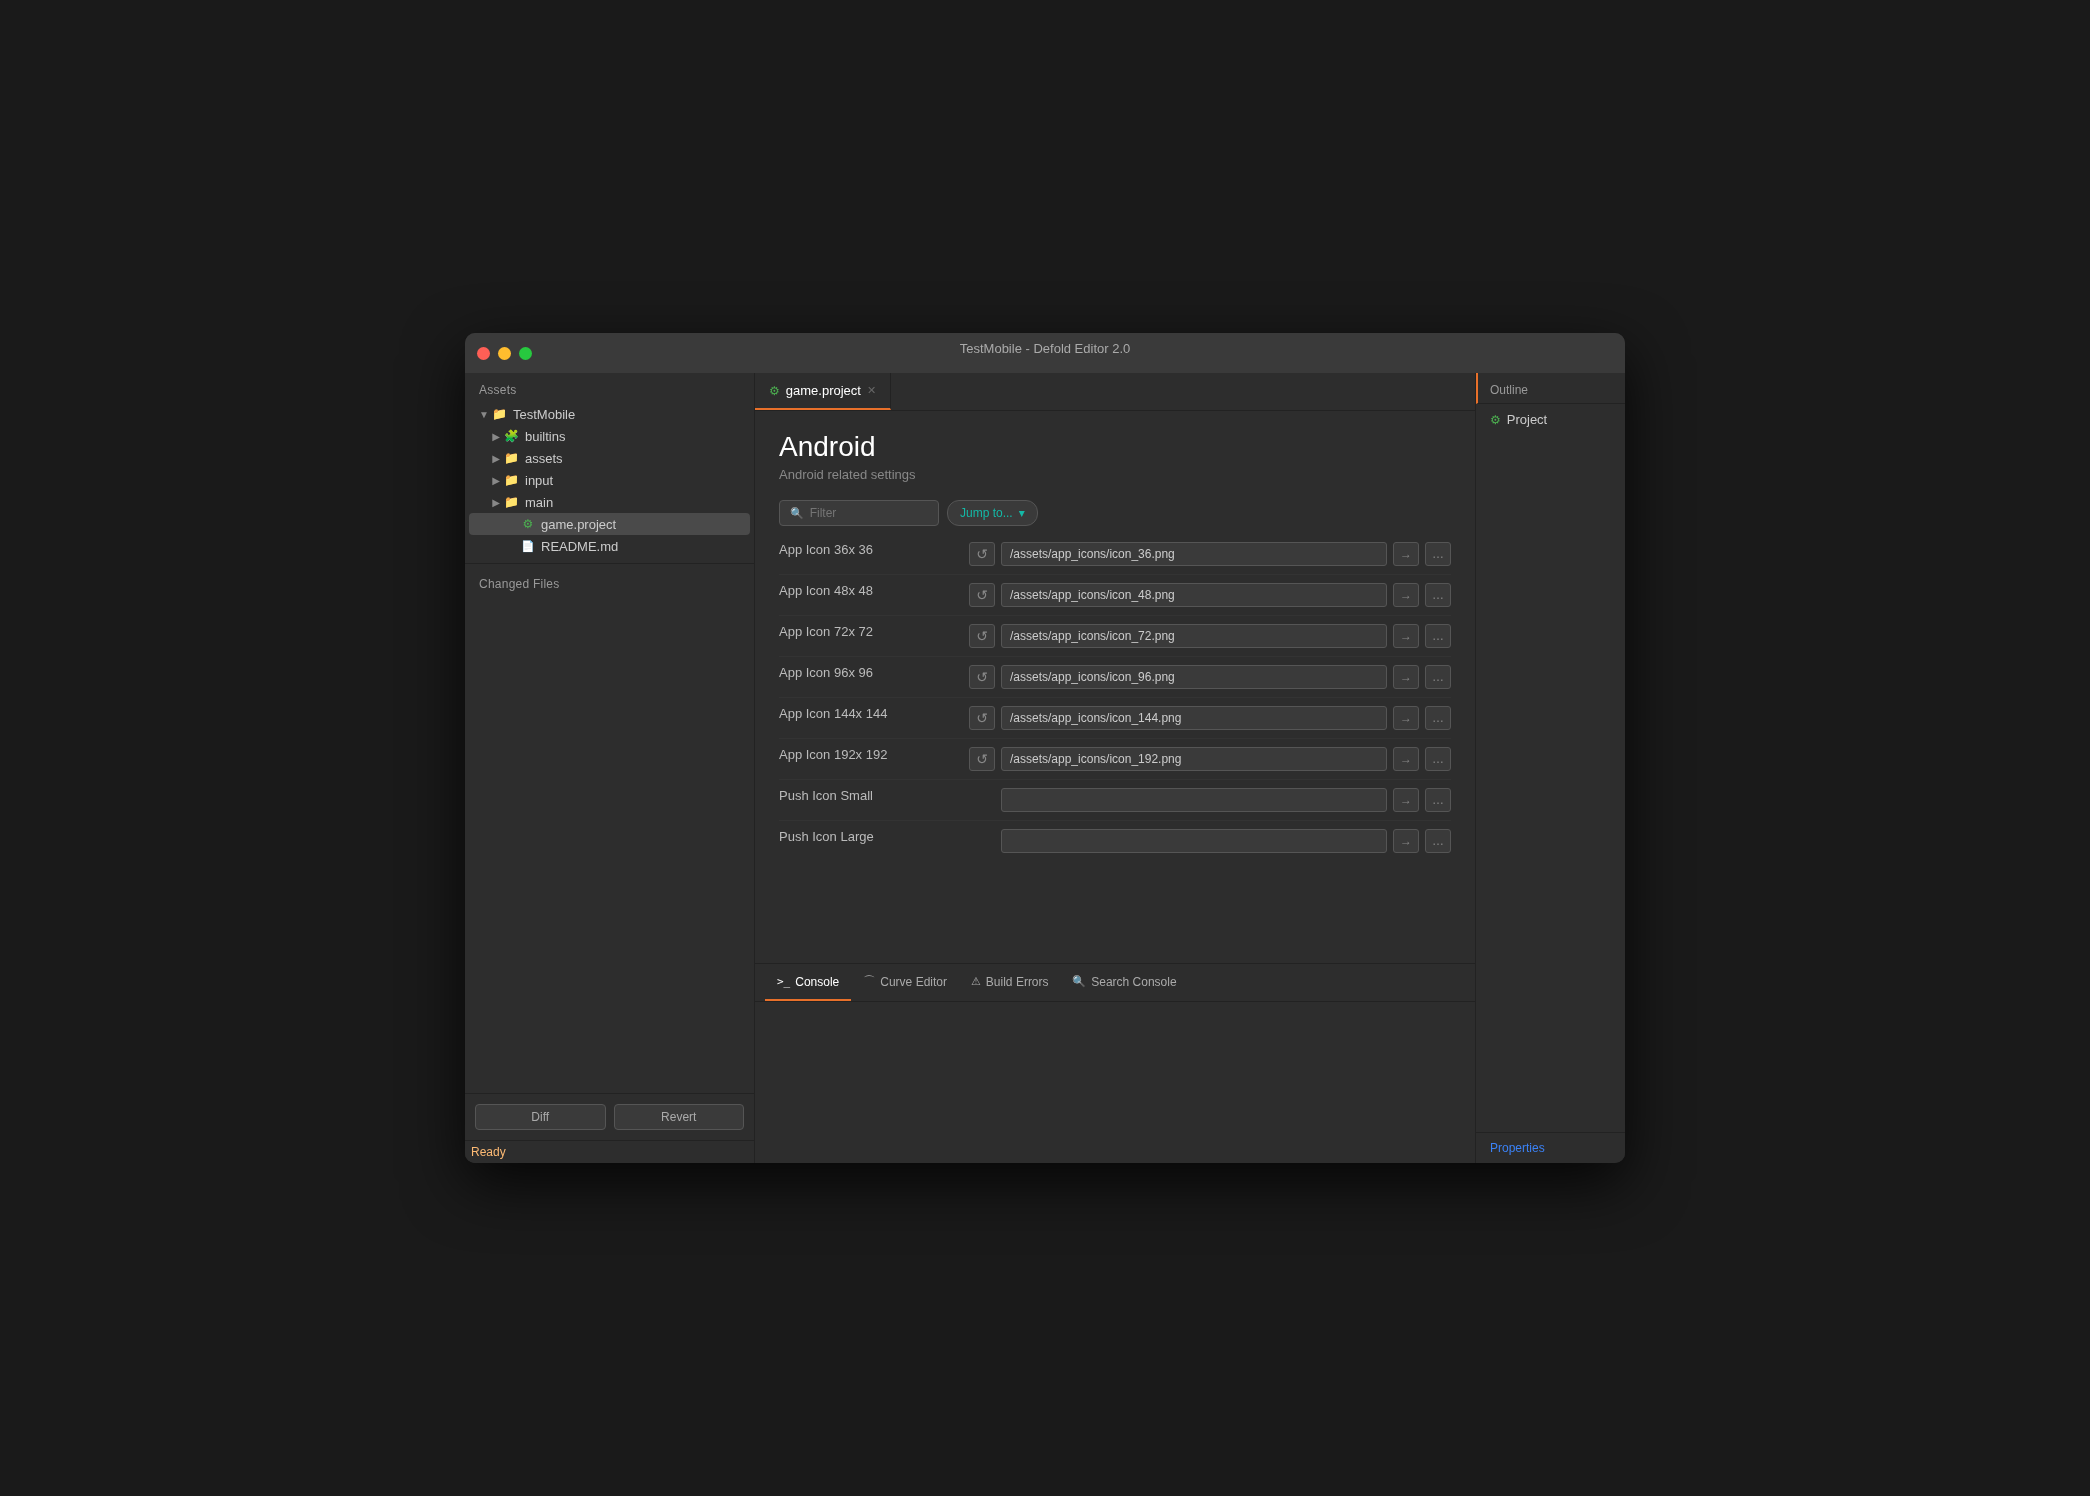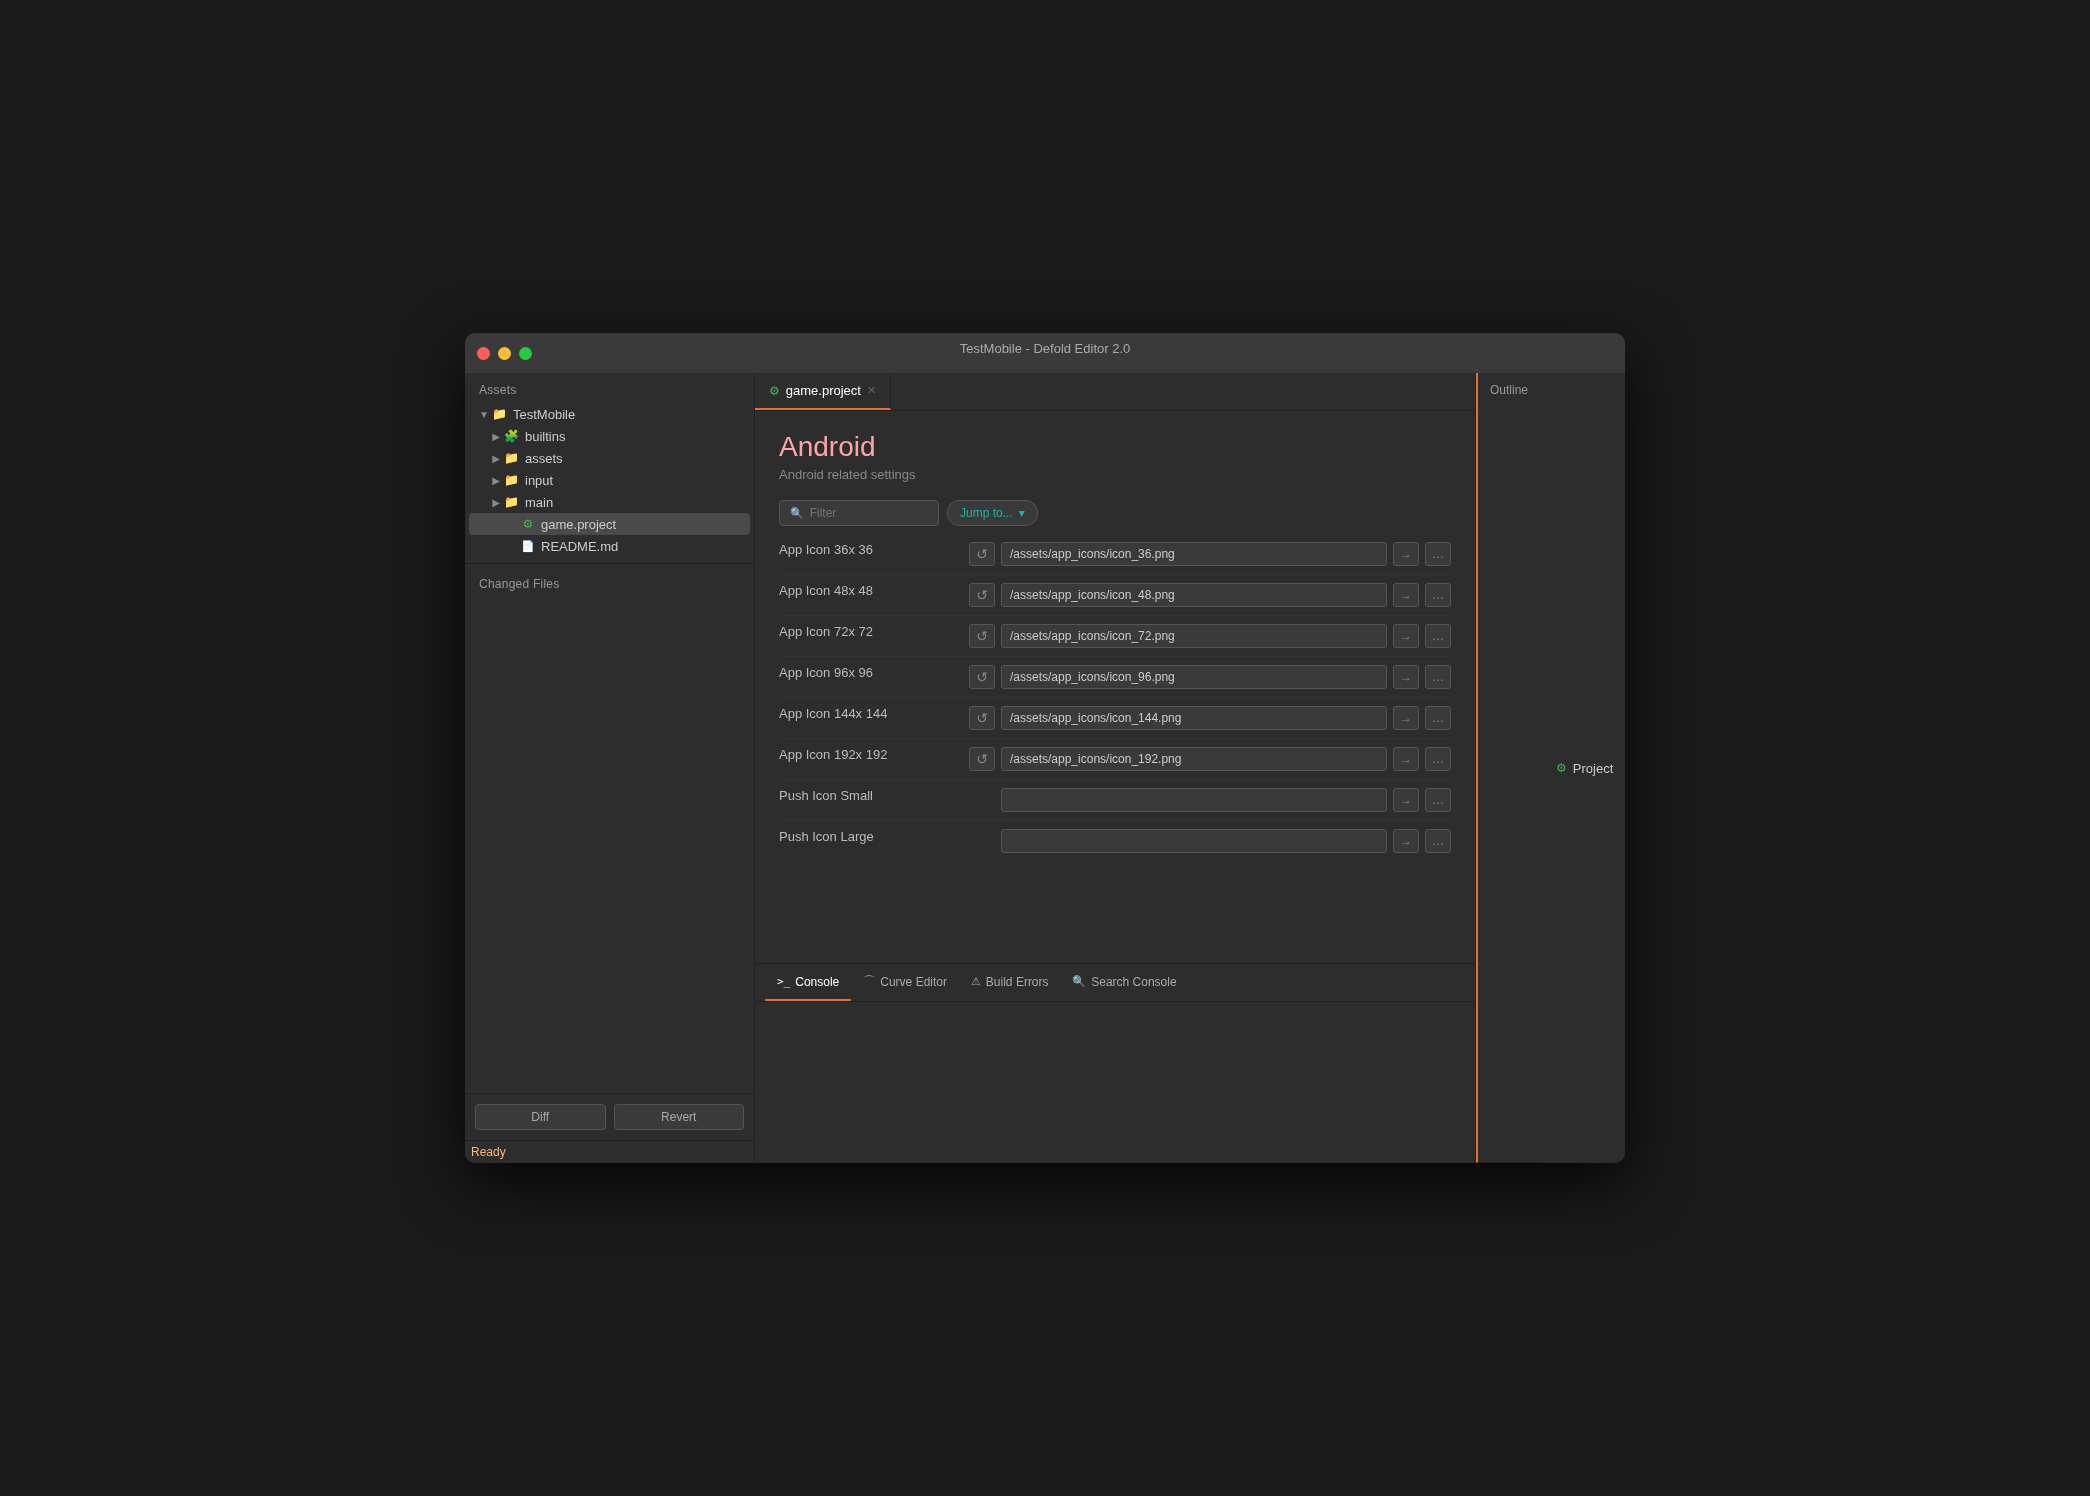--- a/index.html
+++ b/index.html
@@ -184,21 +184,21 @@
     .editor-content {
       flex: 1;
       overflow-y: auto;
       padding: 0;
     }
     .settings-header {
       padding: 20px 24px 10px;
     }
     .settings-title {
       font-size: 28px;
-      color: #fca5a5;
+      color: #ffffff;
       font-weight: 300;
       margin-bottom: 4px;
     }
     .settings-subtitle {
       font-size: 13px;
       color: #888;
     }
     .filter-row {
       display: flex;
       gap: 8px;
@@ -373,20 +373,21 @@
       height: 30px;
       cursor: pointer;
       font-size: 13px;
     }
     
     .right-panel {
       width: 150px;
       background: #2d2d2d;
       border-left: 1px solid #222;
       display: flex;
+      flex-direction: column;
       flex-shrink: 0;
     }
     .right-section-header {
       padding: 10px 14px 6px;
       font-size: 12px;
       color: #999;
       font-weight: 500;
       border-bottom: 1px solid #222;
     }
     .right-section-active {

